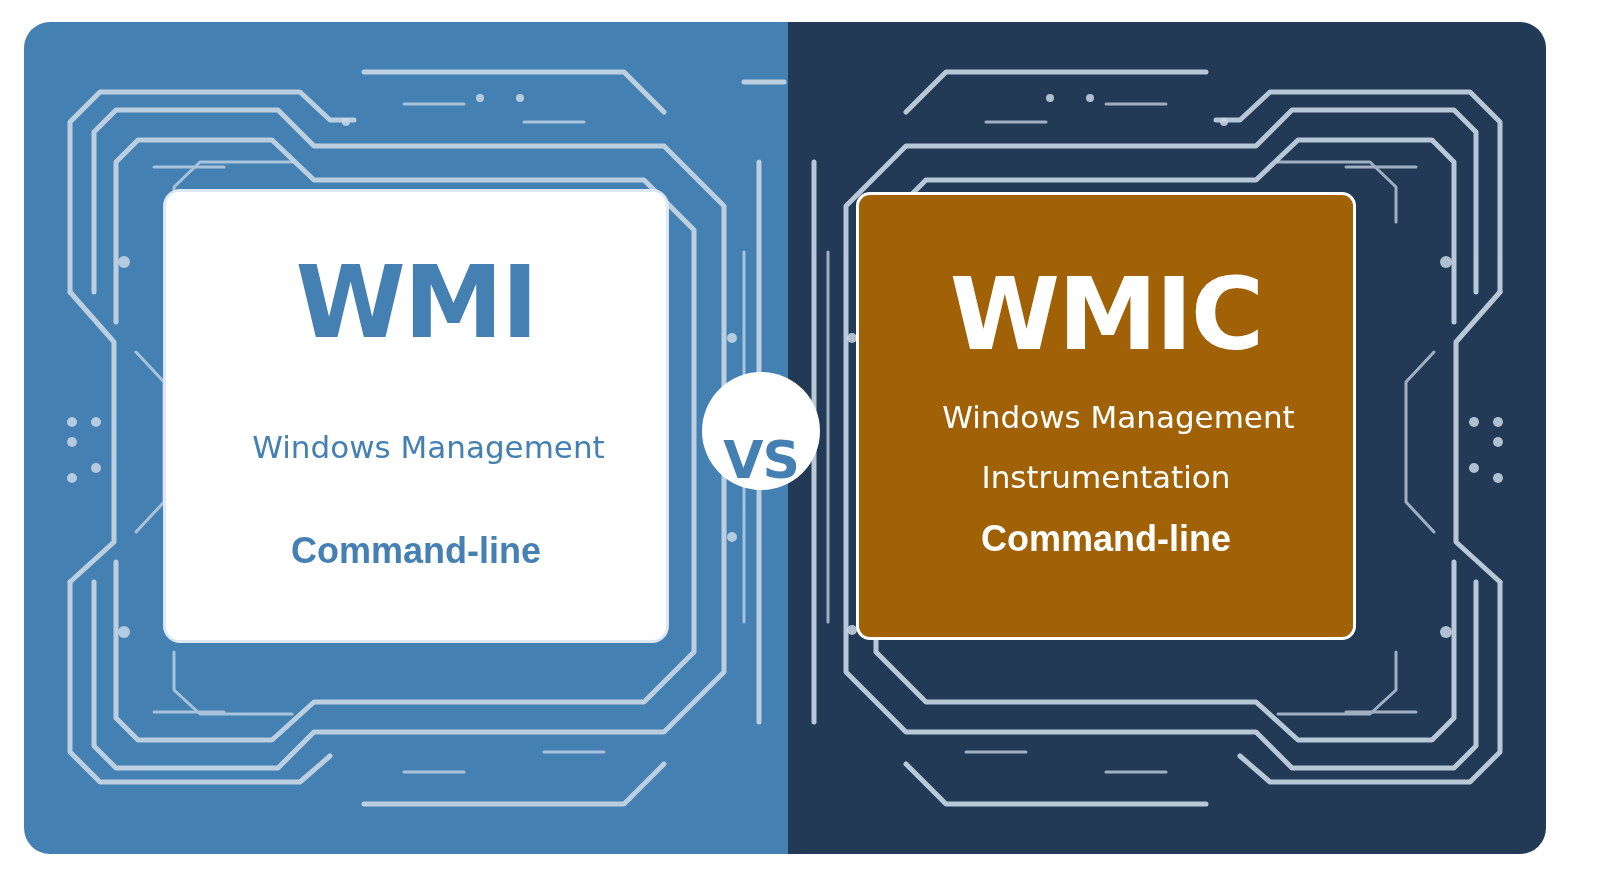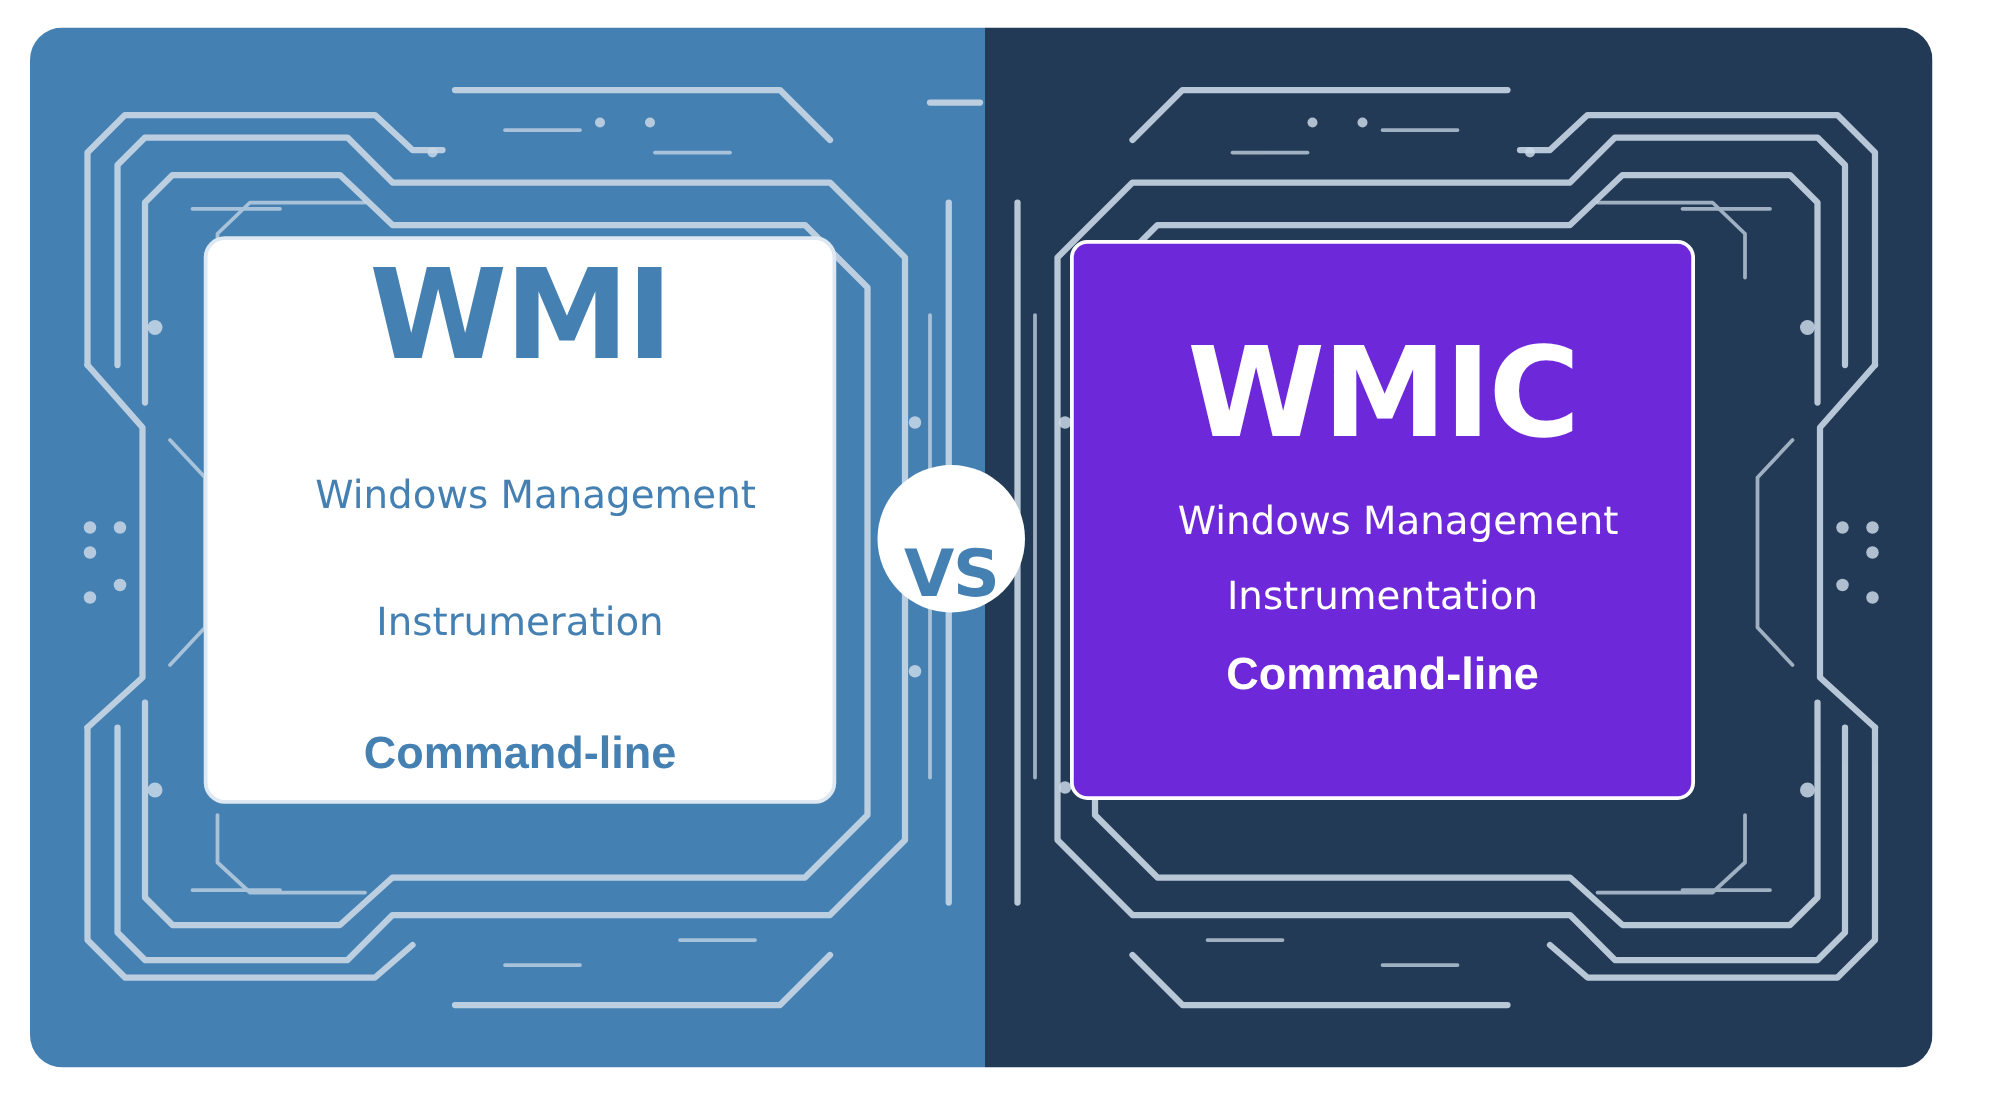--- a/index.html
+++ b/index.html
@@ -21,21 +21,21 @@
     display: flex; flex-direction: column; align-items: center; justify-content: center;
   }
   .card.left {
     left: 166px; top: 192px; width: 500px; height: 448px;
     background: #ffffff; border-radius: 14px; color: #4580b3;
     box-shadow: 0 0 0 3px #dde8f2;
     gap: 42px;
   }
   .card.right {
     left: 856px; top: 192px; width: 500px; height: 448px;
-    background: #6d28d9; border: 3px solid #ffffff; border-radius: 14px; color: #ffffff;
+    background: #a16207; border: 3px solid #ffffff; border-radius: 14px; color: #ffffff;
   }
   .title {
     font-family: "DejaVu Sans", sans-serif; font-weight: bold;
     font-size: 100px; line-height: 1; letter-spacing: -2px; margin-top: -10px;
   }
   .sub {
     font-family: "DejaVu Sans", sans-serif; font-size: 31px; line-height: 60px;
     font-weight: normal;
   }
   .sub.first { margin-top: 22px; margin-left: 25px; }
@@ -135,21 +135,20 @@
         <circle cx="262" cy="76" r="4"></circle>
         <circle cx="436" cy="100" r="4"></circle>
       </g>
     </svg>
   </div>
 </div>
 
 <div class="card left">
   <div class="title">WMI</div>
   <div class="sub first">Windows Management</div>
-  <div class="sub">Instrumeration</div>
   <div class="cmd">Command-line</div>
 </div>
 
 <div class="card right">
   <div class="title">WMIC</div>
   <div class="sub first">Windows Management</div>
   <div class="sub">Instrumentation</div>
   <div class="cmd">Command-line</div>
 </div>
 

